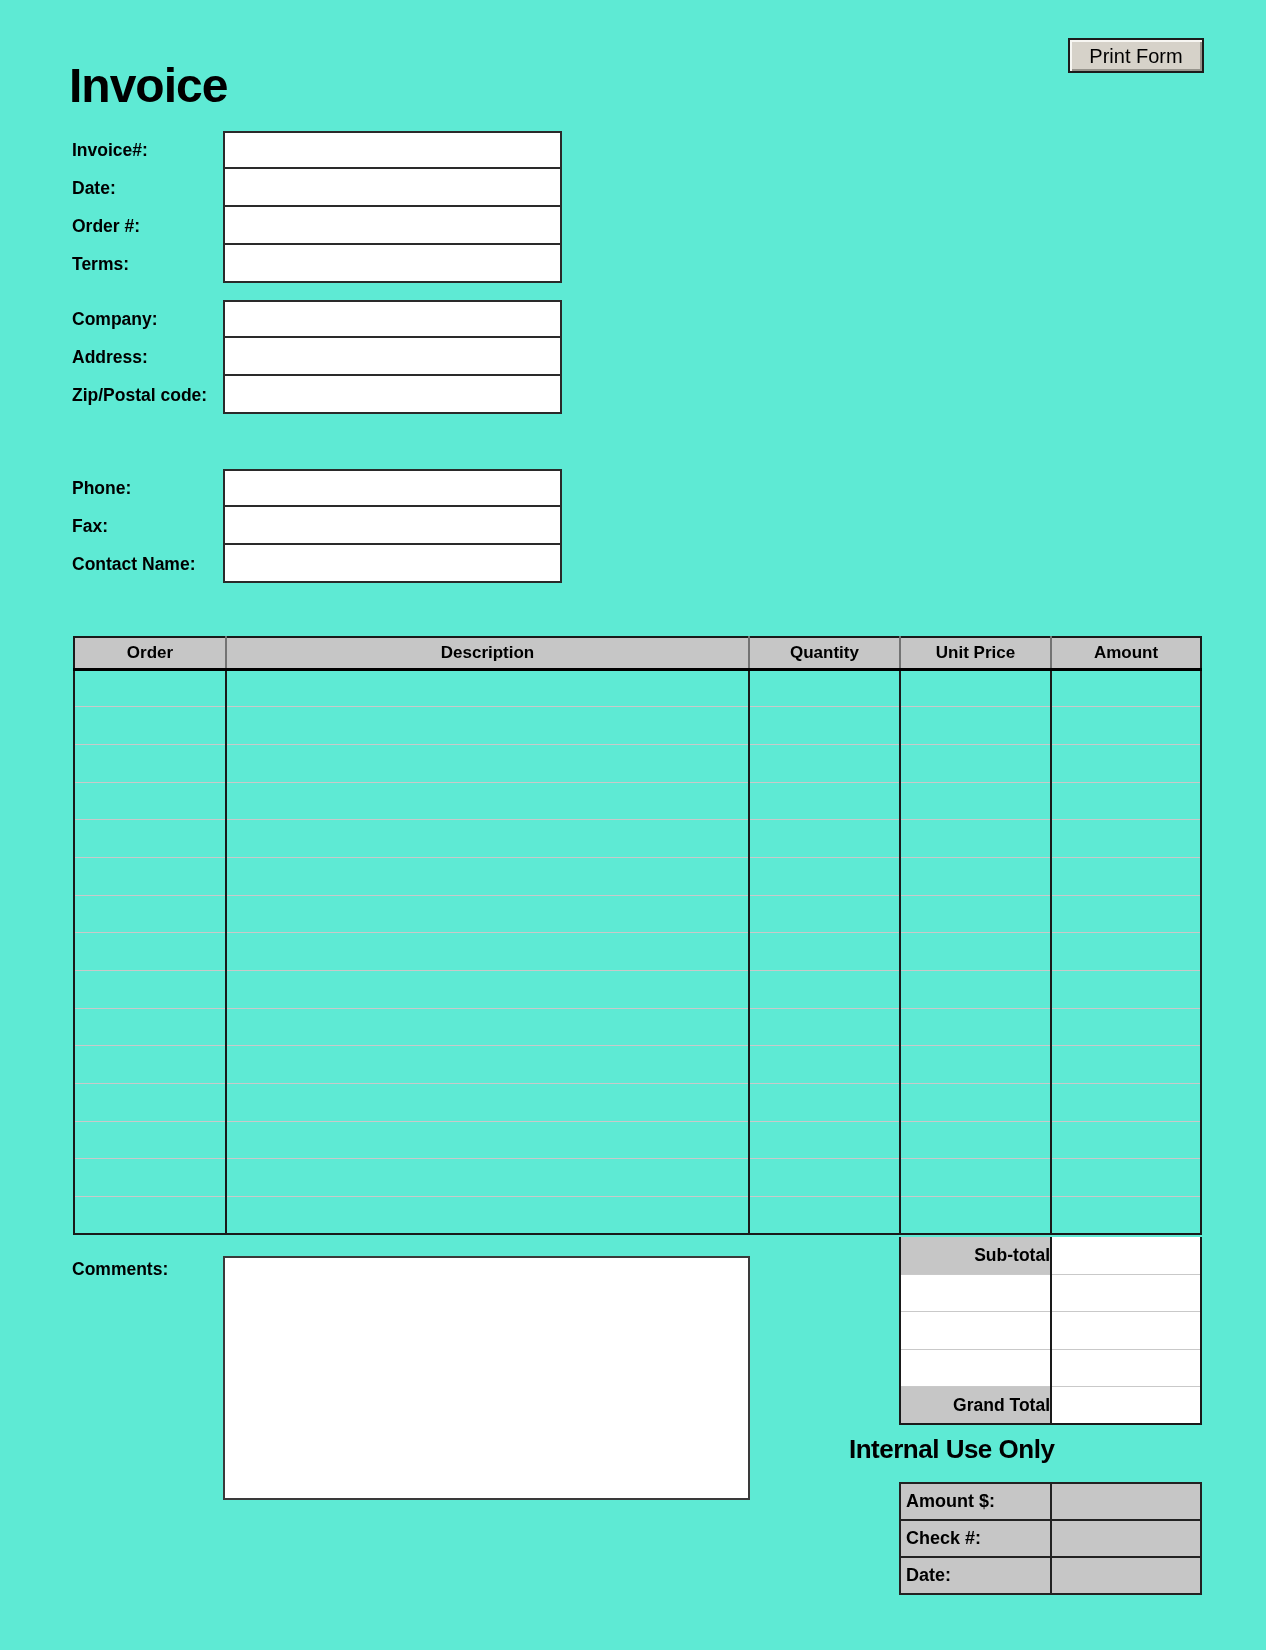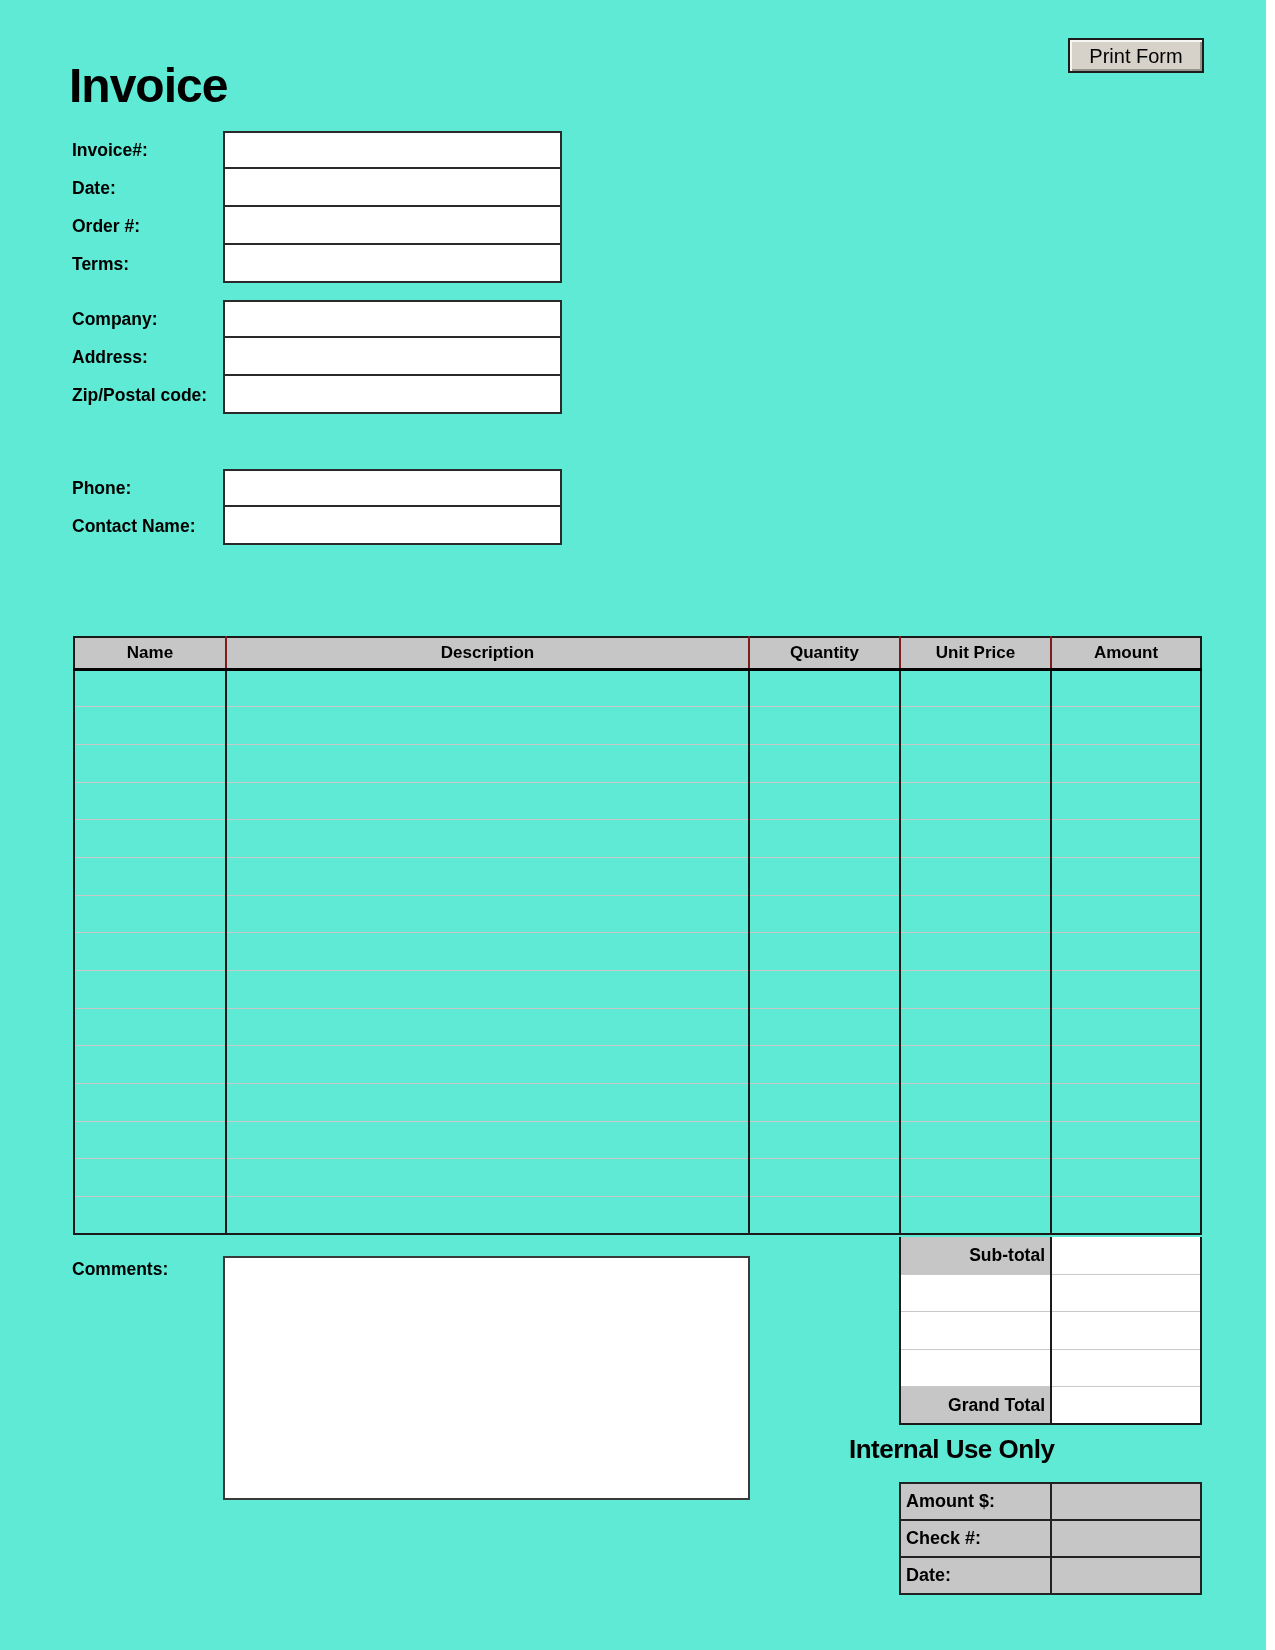--- a/index.html
+++ b/index.html
@@ -34,21 +34,21 @@
   .frow + .frow .fbox{ border-top:none; }
   
   .items{
     position:absolute; left:73px; top:636px; width:1127px;
     border-collapse:collapse; table-layout:fixed;
   }
   .items, .items th, .items td{ box-sizing:border-box; }
   .items{ border:2px solid #1a1a1a; }
   .items th{
     background:var(--header-fill,#c6c6c6);
-    border-left:2px solid #7f1d1d; border-bottom:3px solid #000;
+    border-left:2px solid #737373; border-bottom:3px solid #000;
     height:32px; font-size:17px; font-weight:bold; padding:0;
   }
   .items th:first-child{ border-left:none; }
   .items td{
     border-left:2px solid #1a1a1a; border-top:1px solid var(--grid-light,#c9c9c9);
     height:37.7px; padding:0;
   }
   .items td:first-child{ border-left:none; }
   .items tbody tr:first-child td{ border-top:none; }
   .c0{width:152px;} .c1{width:523px;} .c2{width:151px;} .c3{width:151px;} .c4{width:150px;}
@@ -58,21 +58,21 @@
     border-collapse:collapse; table-layout:fixed;
     border-left:2px solid #1a1a1a; border-right:2px solid #1a1a1a; border-bottom:2px solid #1a1a1a;
   }
   .totals td{
     box-sizing:border-box; height:37.4px; padding:0;
     border-top:1px solid var(--grid-light,#c9c9c9); background:#fff;
   }
   .totals tr:first-child td{ border-top:none; }
   .totals td.tlabel{
     width:151px; border-right:2px solid #1a1a1a;
-    font-size:17.5px; font-weight:bold; text-align:right; padding-right:5px;
+    font-size:17.5px; font-weight:bold; text-align:right; 
   }
   .totals td.tlabel.shaded{ background:var(--header-fill,#c6c6c6); }
   .totals td.tvalue{ width:150px; }
   
   .comments-label{
     position:absolute; left:72px; top:1259px; font-size:17.5px; font-weight:bold;
   }
   .comments-box{
     position:absolute; left:223px; top:1256px; width:527px; height:244px;
     box-sizing:border-box; background:#fff; border:2px solid #3a3a3a;
@@ -110,27 +110,28 @@
       <div class="frow"><span class="flabel">Order #:</span><span class="fbox"></span></div>
       <div class="frow"><span class="flabel">Terms:</span><span class="fbox"></span></div>
     </div>
   <div class="group g1">
       <div class="frow"><span class="flabel">Company:</span><span class="fbox"></span></div>
       <div class="frow"><span class="flabel">Address:</span><span class="fbox"></span></div>
       <div class="frow"><span class="flabel">Zip/Postal code:</span><span class="fbox"></span></div>
     </div>
   <div class="group g2">
       <div class="frow"><span class="flabel">Phone:</span><span class="fbox"></span></div>
+      <div class="frow"><span class="flabel">Fax:</span><span class="fbox"></span></div>
       <div class="frow"><span class="flabel">Contact Name:</span><span class="fbox"></span></div>
     </div>
 
   <table class="items">
     <thead>
         <tr>
-          <th class="c0">Name</th>
+          <th class="c0">Order</th>
           <th class="c1">Description</th>
           <th class="c2">Quantity</th>
           <th class="c3">Unit Price</th>
           <th class="c4">Amount</th>
         </tr>
       </thead>
     <tbody>
         <tr>
           <td class="c0"></td>
           <td class="c1"></td>

